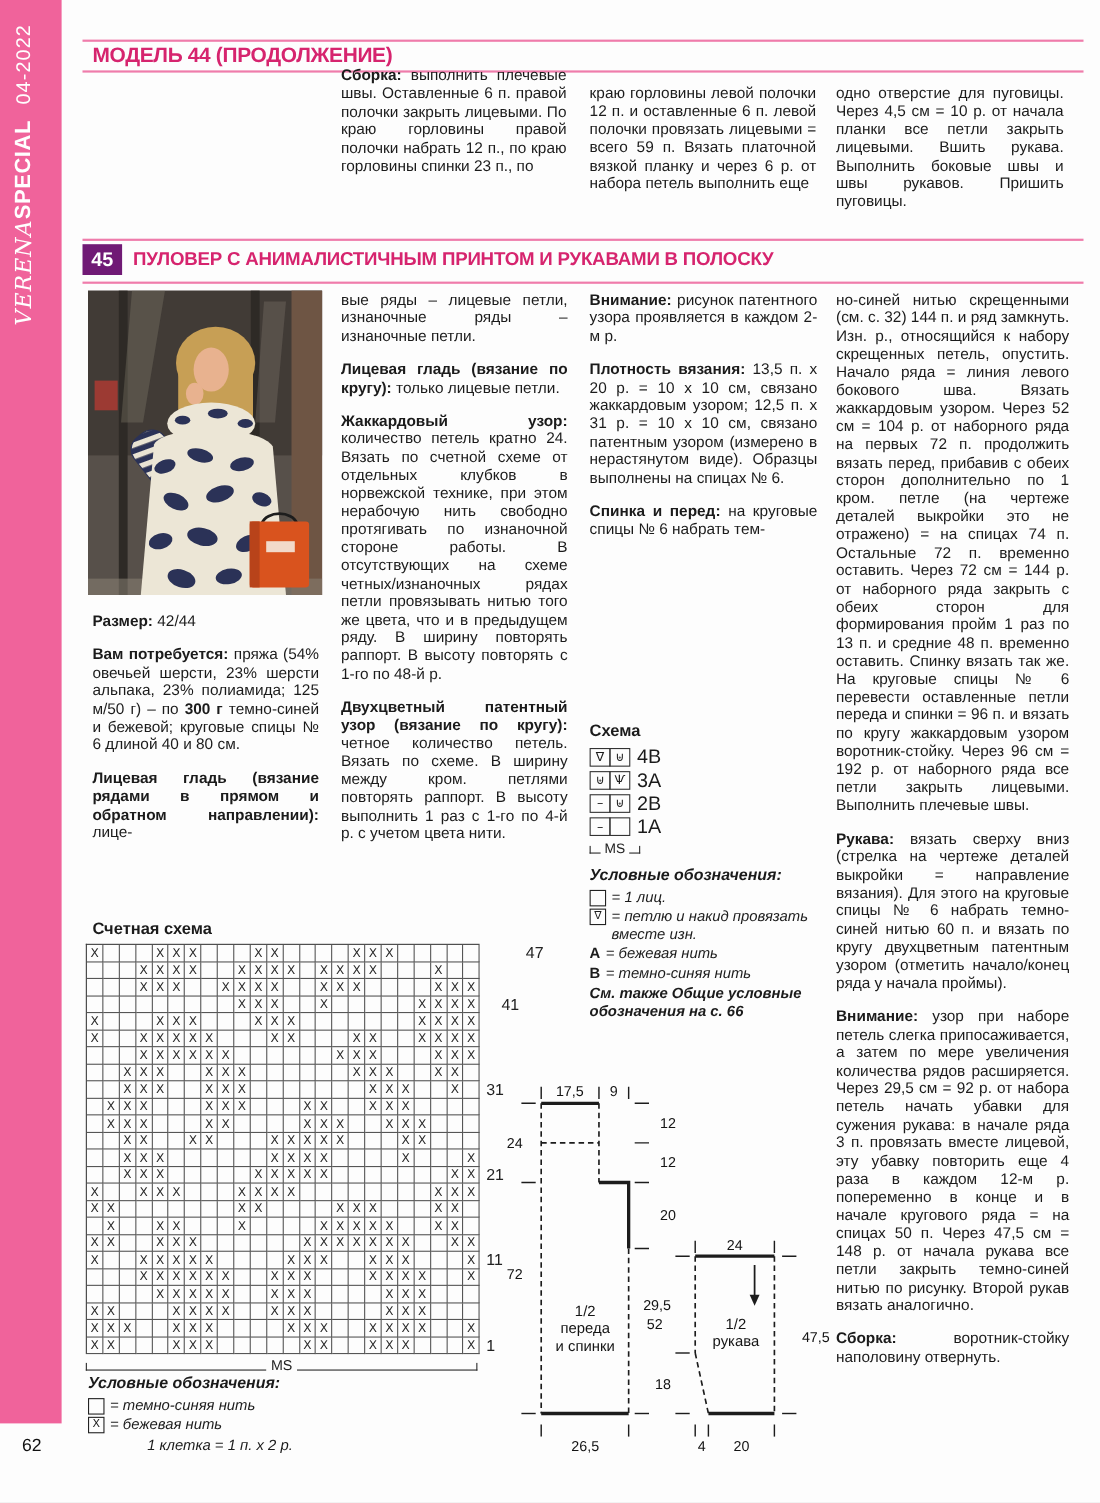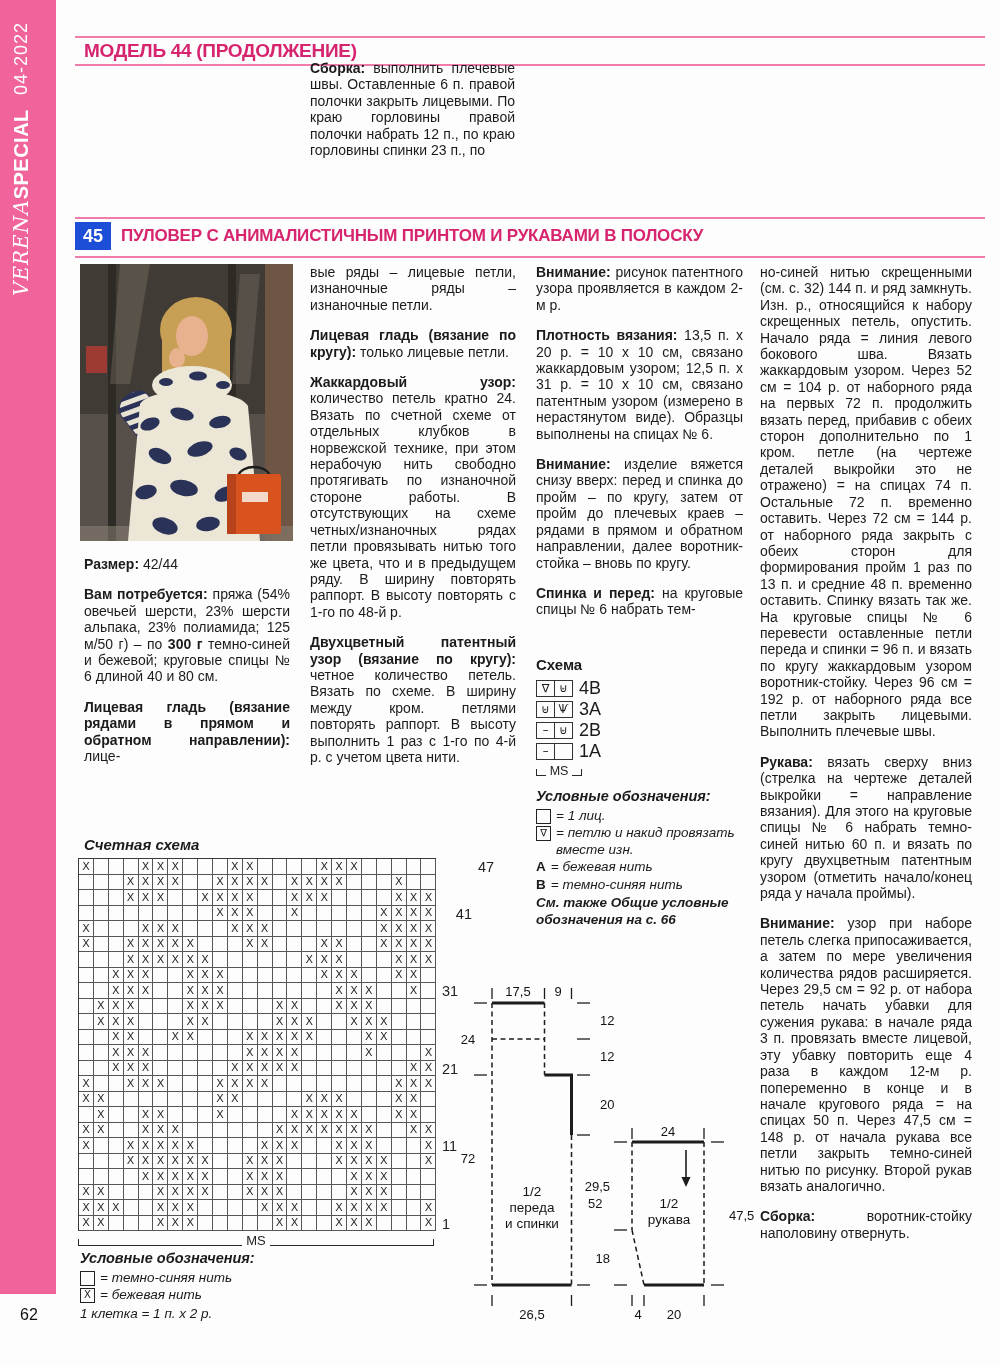--- a/index.html
+++ b/index.html
@@ -9,21 +9,21 @@
   .sidebar{position:absolute;left:0;top:0;width:56px;height:1294px;background:#f0639b;}
   .spine{position:absolute;left:9px;top:36px;height:260px;width:38px;
          writing-mode:vertical-rl;transform:rotate(180deg);color:#fff;white-space:nowrap;}
   .sp-verena{font-family:"DejaVu Serif",serif;font-style:italic;font-weight:400;font-size:20px;letter-spacing:1px;}
   .sp-special{font-weight:bold;font-size:20px;letter-spacing:.5px;}
   .sp-issue{font-size:18px;letter-spacing:1px;margin-top:10px;font-weight:500;}
   .pageno{position:absolute;left:20px;top:1306px;font-size:16px;font-weight:normal;color:#111;}
   
   .rule{position:absolute;left:75px;width:910px;background:#ef7cab;height:2px;}
   .m44-title{position:absolute;left:84px;top:40px;font-size:19px;font-weight:bold;color:#d6246e;letter-spacing:-.3px;}
-  .banner-badge{position:absolute;left:75px;top:222px;width:36px;height:28px;background:#1d4ed8;color:#fff;
+  .banner-badge{position:absolute;left:75px;top:222px;width:36px;height:28px;background:#701a75;color:#fff;
                 font-size:18px;font-weight:bold;display:flex;align-items:center;justify-content:center;}
   .banner-title{position:absolute;left:121px;top:226px;font-size:17px;font-weight:bold;color:#d6246e;letter-spacing:-.2px;}
   
   .col{position:absolute;font-size:14px;line-height:16.4px;text-align:justify;}
   .col .para{margin:0 0 14px 0;}
   .col .para:last-child{margin-bottom:0;}
   .b{font-weight:bold;}
   .t1{left:84px;top:76px;width:205px;} .t2{left:310px;top:60px;width:205px;}
   .t3{left:536px;top:76px;width:206px;} .t4{left:760px;top:76px;width:207px;}
   .c1{left:84px;top:556px;width:206px;} .c2{left:310px;top:264px;width:206px;}
@@ -45,23 +45,23 @@
   
   .legend{position:absolute;font-size:13.5px;font-style:italic;line-height:16.5px;}
   .lg1{left:536px;top:788px;width:212px;} .lg2{left:80px;top:1250px;width:240px;}
   .legend .lg-title{font-weight:bold;font-size:14.5px;margin-bottom:3px;}
   .lg-item{display:flex;gap:5px;margin:1px 0;align-items:flex-start;}
   .lg-box{flex:0 0 auto;width:13px;height:13px;border:1.4px solid #222;margin-top:1px;display:flex;
           align-items:center;justify-content:center;font-family:"DejaVu Sans",sans-serif;
           font-size:10px;font-style:normal;}
   .lg-ch{font-weight:bold;font-style:normal;}
   .lg-note{font-weight:bold;margin-top:2px;}
-  .lg2 .lg-note{font-weight:normal;}
+  .lg2 .lg-note{font-weight:normal;text-align:center;}
   
-  .chart-head{position:absolute;left:84px;top:836px;font-size:15px;font-weight:bold;font-style:italic;}
+  .chart-head{position:absolute;left:84px;top:836px;font-size:15px;font-weight:bold;}
   .chart{position:absolute;left:78px;top:858px;}
   .chart-grid{border-left:1.4px solid #3c3c3c;border-top:1.4px solid #3c3c3c;display:inline-block;}
   .chart-row{display:flex;}
   .chart-cell{width:13.9px;height:14.5px;border-right:1px solid #565656;border-bottom:1px solid #565656;
               display:flex;align-items:center;justify-content:center;
               font-family:"DejaVu Sans",sans-serif;font-size:11px;color:#2b2b2b;}
   .chart-rownum{position:absolute;left:364px;width:30px;font-size:14.5px;color:#222;text-align:left;}
   .chart .ms{width:356px;margin-top:5px;font-size:13px;}
   
   .diagrams{position:absolute;left:448px;top:958px;width:322px;height:372px;}
@@ -80,20 +80,26 @@
     </div>
   </aside>
   <div class="pageno">62</div>
 
   <div class="rule" style="top:36px;"></div>
   <div class="m44-title">МОДЕЛЬ 44 (ПРОДОЛЖЕНИЕ)</div>
   <div class="rule" style="top:64px;height:1.6px;"></div>
 
   <div class="col t2">
       <p class="para"><span class="b">Сборка:</span><span> выполнить плечевые швы. Оставленные 6 п. правой полочки закрыть лицевыми. По краю горловины правой полочки набрать 12 п., по краю горловины спинки 23 п., по</span></p>
+    </div>
+  <div class="col t3">
+      <p class="para"><span>краю горловины левой полочки 12 п. и оставленные 6 п. левой полочки провязать лицевыми = всего 59 п. Вязать платочной вязкой планку и через 6 р. от набора петель выполнить еще</span></p>
+    </div>
+  <div class="col t4">
+      <p class="para"><span>одно отверстие для пуговицы. Через 4,5 см = 10 р. от начала планки все петли закрыть лицевыми. Вшить рукава. Выполнить боковые швы и швы рукавов. Пришить пуговицы.</span></p>
     </div>
 
   <div class="rule" style="top:217px;"></div>
   <div class="banner-badge">45</div>
   <div class="banner-title">ПУЛОВЕР С АНИМАЛИСТИЧНЫМ ПРИНТОМ И РУКАВАМИ В ПОЛОСКУ</div>
   <div class="rule" style="top:256px;height:1.6px;"></div>
 
   <svg class="photo" viewBox="0 0 213 277" aria-hidden="true">
     <defs>
       <pattern id="stripes" width="10" height="10" patternUnits="userSpaceOnUse" patternTransform="rotate(18)">
@@ -152,21 +158,20 @@
     </div>
   <div class="col c2">
       <p class="para"><span>вые ряды – лицевые петли, изнаночные ряды – изнаночные петли.</span></p>
       <p class="para"><span class="b">Лицевая гладь (вязание по кругу):</span><span> только лицевые петли.</span></p>
       <p class="para"><span class="b">Жаккардовый узор:</span><span> количество петель кратно 24. Вязать по счетной схеме от отдельных клубков в норвежской технике, при этом нерабочую нить свободно протягивать по изнаночной стороне работы. В отсутствующих на схеме четных/изнаночных рядах петли провязывать нитью того же цвета, что и в предыдущем ряду. В ширину повторять раппорт. В высоту повторять с 1-го по 48-й р.</span></p>
       <p class="para"><span class="b">Двухцветный патентный узор (вязание по кругу):</span><span> четное количество петель. Вязать по схеме. В ширину между кром. петлями повторять раппорт. В высоту выполнить 1 раз с 1-го по 4-й р. с учетом цвета нити.</span></p>
     </div>
   <div class="col c3">
       <p class="para"><span class="b">Внимание:</span><span> рисунок патентного узора проявляется в каждом 2-м р.</span></p>
       <p class="para"><span class="b">Плотность вязания:</span><span> 13,5 п. х 20 р. = 10 х 10 см, связано жаккардовым узором; 12,5 п. х 31 р. = 10 х 10 см, связано патентным узором (измерено в нерастянутом виде). Образцы выполнены на спицах № 6.</span></p>
-      <p class="para"><span class="b">Внимание:</span><span> изделие вяжется снизу вверх: перед и спинка до пройм – по кругу, затем от пройм до плечевых краев – рядами в прямом и обратном направлении, далее воротник-стойка – вновь по кругу.</span></p>
       <p class="para"><span class="b">Спинка и перед:</span><span> на круговые спицы № 6 набрать тем-</span></p>
     </div>
   <div class="col c4">
       <p class="para"><span>но-синей нитью скрещенными (см. с. 32) 144 п. и ряд замкнуть. Изн. р., относящийся к набору скрещенных петель, опустить. Начало ряда = линия левого бокового шва. Вязать жаккардовым узором. Через 52 см = 104 р. от наборного ряда на первых 72 п. продолжить вязать перед, прибавив с обеих сторон дополнительно по 1 кром. петле (на чертеже деталей выкройки это не отражено) = на спицах 74 п. Остальные 72 п. временно оставить. Через 72 см = 144 р. от наборного ряда закрыть с обеих сторон для формирования пройм 1 раз по 13 п. и средние 48 п. временно оставить. Спинку вязать так же. На круговые спицы № 6 перевести оставленные петли переда и спинки = 96 п. и вязать по кругу жаккардовым узором воротник-стойку. Через 96 см = 192 р. от наборного ряда все петли закрыть лицевыми. Выполнить плечевые швы.</span></p>
       <p class="para"><span class="b">Рукава:</span><span> вязать сверху вниз (стрелка на чертеже деталей выкройки = направление вязания). Для этого на круговые спицы № 6 набрать темно-синей нитью 60 п. и вязать по кругу двухцветным патентным узором (отметить начало/конец ряда у начала проймы).</span></p>
       <p class="para"><span class="b">Внимание:</span><span> узор при наборе петель слегка припосаживается, а затем по мере увеличения количества рядов расширяется. Через 29,5 см = 92 р. от набора петель начать убавки для сужения рукава: в начале ряда 3 п. провязать вместе лицевой, эту убавку повторить еще 4 раза в каждом 12-м р. попеременно в конце и в начале кругового ряда = на спицах 50 п. Через 47,5 см = 148 р. от начала рукава все петли закрыть темно-синей нитью по рисунку. Второй рукав вязать аналогично.</span></p>
       <p class="para"><span class="b">Сборка:</span><span> воротник-стойку наполовину отвернуть.</span></p>
     </div>
 
   <div class="schema-head">Схема</div>

